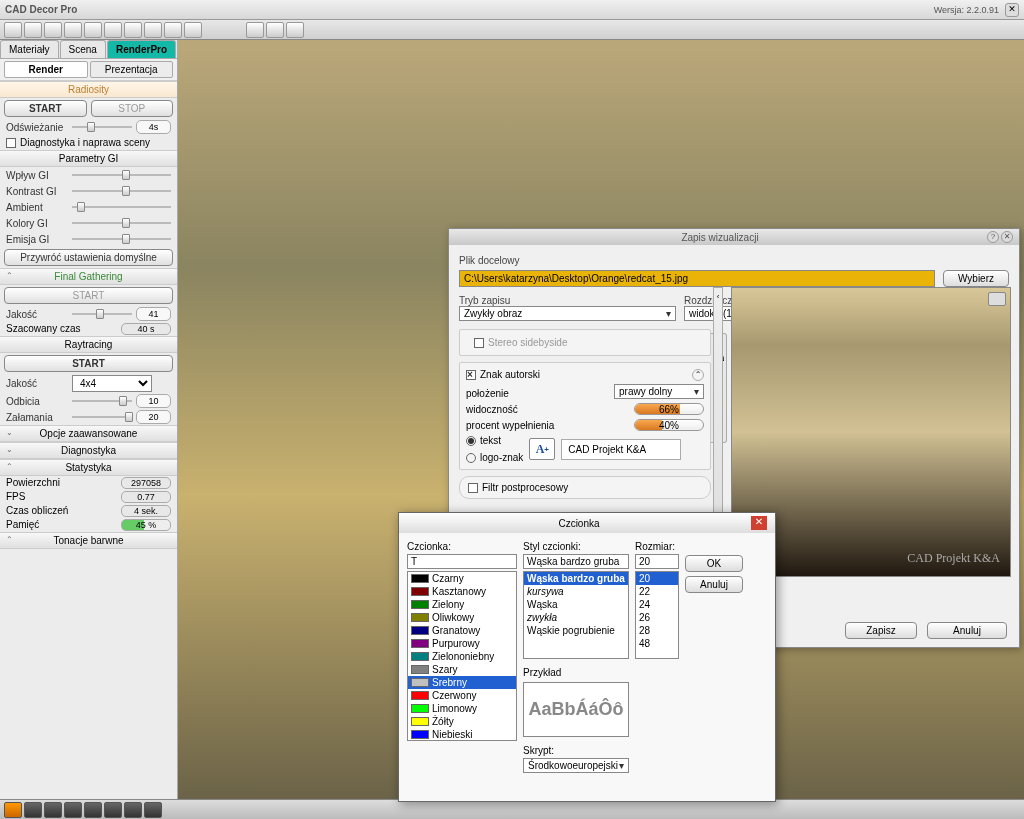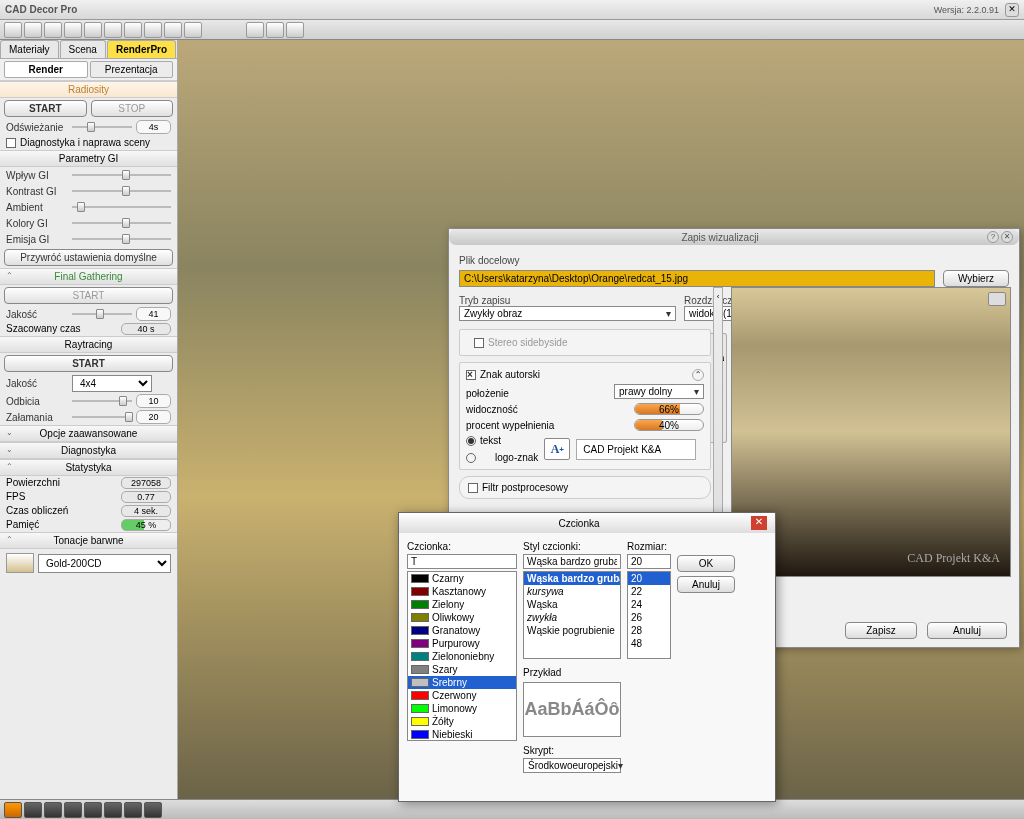--- a/index.html
+++ b/index.html
@@ -17,21 +17,21 @@
 .toolbar .spacer { width:40px; }
 
 
 .main { display: flex; height: 760px; }
 .sidebar { width: 178px; background: #ececec; border-right: 1px solid #aaa; overflow-y: auto; }
 .viewport { flex: 1; background: linear-gradient(180deg, #bba87a 0%, #8a8460 30%, #c9b16f 60%, #6b6348 100%); position: relative; }
 
 
 .tab-row { display: flex; background: #e4e4e4; border-bottom: 1px solid #aaa; }
 .tab { padding: 3px 8px; border: 1px solid #aaa; border-bottom: none; background: #e8e8e8; cursor: pointer; margin-right:1px; border-radius: 3px 3px 0 0; font-size:10px;}
-.tab.active { background: #fde047; font-weight: bold; text-align: center; }
+.tab.active { background: #14b8a6; font-weight: bold; text-align: center; }
 .subtab-row { display: flex; background: #f0f0f0; padding: 2px 4px; gap: 2px; border-bottom: 1px solid #ccc;}
 .subtab { flex: 1; padding: 2px 4px; border: 1px solid #aaa; text-align: center; background: #ececec; cursor: pointer; border-radius:2px; font-size:10px;}
 .subtab.active { background: #fff; font-weight:bold; }
 
 
 .section-hdr { background: linear-gradient(#f8f8f8,#e0e0e0); text-align: center; padding: 2px; border-top: 1px solid #ccc; border-bottom: 1px solid #ccc; font-size: 10px; position:relative;}
 .section-hdr.green { color: #3a8a3a; }
 .section-hdr.orange { color: #c08030; background: linear-gradient(#fff5e8,#f8e8d0);}
 .btn-row { display: flex; gap: 4px; margin: 2px 4px; }
 .btn { flex: 1; padding: 2px 4px; border: 1px solid #888; background: linear-gradient(#fff,#e0e0e0); border-radius: 4px; text-align: center; cursor: pointer; font-size:10px; color:#333;}
@@ -55,21 +55,21 @@
 .tone-select {flex:1; border:1px solid #888; background:#fff; padding:2px 3px; font-size:10px;}
 .collapse-icon { position:absolute; left:6px; top:2px; font-size:8px; color:#666;}
 
 
 .bottom-toolbar { position:absolute; bottom:0; left:0; right:0; height:20px; background:linear-gradient(#ddd,#bbb); border-top:1px solid #888; display:flex; align-items:center; padding:0 4px; gap:2px;}
 .bottom-toolbar .bicon {width:18px; height:16px; background:linear-gradient(#666,#333); border:1px solid #555; border-radius:2px;}
 .bottom-toolbar .bicon.orange {background:linear-gradient(#f90,#c60);}
 
 
 .dialog { position: absolute; background: #f0f0f0; border: 1px solid #888; box-shadow: 2px 2px 8px rgba(0,0,0,.3); }
-.dialog-title { background: linear-gradient(#e8e8e8,#c8c8c8); padding: 2px 6px; text-align: center; font-size: 10px; color:#555; display:flex; align-items:center;border-radius:7px;}
+.dialog-title { background: linear-gradient(#e8e8e8,#c8c8c8); padding: 2px 6px; text-align: center; font-size: 10px; color:#555; display:flex; align-items:center;}
 .dialog-title .txt { flex:1; text-align:center;}
 .dialog-title .dctrl { width:12px; height:12px; border:1px solid #999; border-radius:6px; margin-left:2px; background:#ddd; font-size:8px; text-align:center; line-height:10px; cursor:pointer;}
 .dialog-body { padding: 6px 10px; }
 .field-lbl { font-size: 10px; color: #444; margin-top: 4px; }
 .text-input { width: 100%; border: 1px solid #888; background: #eab308; padding: 2px 4px; font-size: 10px; }
 .row { display: flex; gap: 8px; margin-top: 4px; align-items:flex-end;}
 .col { flex: 1; display:flex; flex-direction:column;}
 .dropdown { border: 1px solid #888; background: #fff; padding: 1px 4px; display: flex; justify-content: space-between; font-size: 10px; cursor:pointer;}
 .dropdown .arrow {color:#333;}
 .subpanel { border: 1px solid #ccc; background: #f4f4f4; margin-top: 6px; padding: 6px; border-radius:2px; position:relative;}
@@ -258,24 +258,20 @@
     <div class="stats-row">
         <span>Czas obliczeń</span>
         <span class="stat-val">4 sek.</span>
       </div>
     <div class="stats-row">
         <span>Pamięć</span>
         <span class="stat-val green">45 %</span>
       </div>
 
     <div class="section-hdr"><span class="collapse-icon">⌃</span><span>Tonacje barwne</span></div>
-    <div class="tone-row">
-      <div class="tone-swatch"></div>
-      <select class="tone-select"><option>Gold-200CD</option></select>
-    </div>
   </div>
 
   <div class="viewport"></div>
 </div>
 
 <div class="bottom-toolbar">
   <div class="bicon orange"></div>
   <div class="bicon"></div>
   <div class="bicon"></div>
   <div class="bicon"></div>
@@ -348,21 +344,21 @@
         <div class="row" style="justify-content:space-between;">
             <span>procent wypełnienia</span>
             <div class="pct-bar"><div class="fill" style="width:40%"></div><span class="lbl">40%</span></div>
           </div>
         <div class="row" style="align-items:center; gap:6px;">
           <div style="display:flex; flex-direction:column; gap:6px;">
             <div style="display:flex; align-items:center; gap:4px;">
                 <span class="radio checked"></span>
                 <span>tekst</span>
               </div>
-            <div style="display:flex; align-items:center; gap:19px;">
+            <div style="display:flex; align-items:center; gap:4px;">
                 <span class="radio"></span>
                 <span>logo-znak</span>
               </div>
           </div>
           <div class="aplus-box">A<sup style="font-size:8px;color:#2050a0">+</sup></div>
           <input class="watermark-input" value="CAD Projekt K&amp;A" style="">
         </div>
       </div>
       <div class="subpanel" style="padding:5px 8px;border-radius:10px;">
         <div class="checkbox-row" style="padding:0">
@@ -444,21 +440,21 @@
             <div class="li">
               <span class="color-sw" style="background: rgb(255, 255, 0);"></span>
               <span>Żółty</span>
             </div>
             <div class="li">
               <span class="color-sw" style="background: rgb(0, 0, 255);"></span>
               <span>Niebieski</span>
             </div>
           </div>
       </div>
-      <div class="fd-col" style="width:98px">
+      <div class="fd-col" style="width:106px">
         <span>Styl czcionki:</span>
         <input class="fd-input" value="Wąska bardzo gruba" style="">
         <div class="listbox narrow" id="style-list">
             <div class="li sel" style="font-weight: bold; font-style: normal;">Wąska bardzo gruba</div>
             <div class="li" style="font-style: italic;">kursywa</div>
             <div class="li">Wąska</div>
             <div class="li" style="font-style: italic;">zwykła</div>
             <div class="li">Wąskie pogrubienie</div>
           </div>
         <div style="margin-top:6px; font-size:10px;">Przykład</div>

